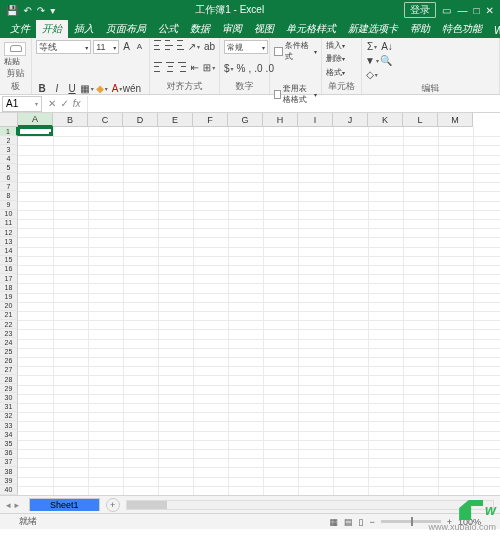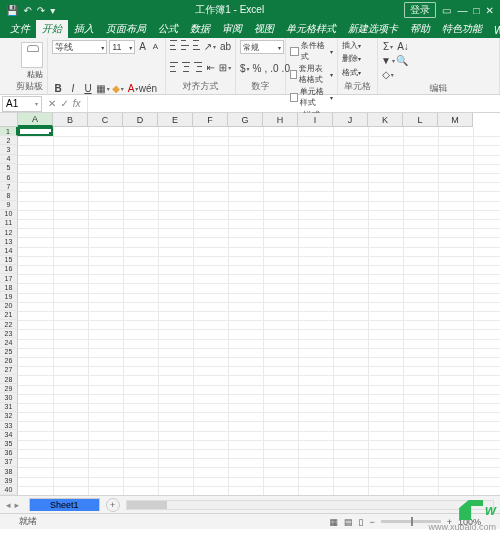--- a/index.html
+++ b/index.html
@@ -10,37 +10,37 @@
 .titlebar .title { flex:1; text-align:center; font-size:10px; opacity:0.95; }
 .tb-ctrl { display:flex; gap:6px; padding:0 6px; align-items:center; }
 .login-btn { border:1px solid rgba(255,255,255,0.7); padding:0 5px; border-radius:1px; font-size:9px; }
 .menubar { height:18px; background:#0f7a3f; display:flex; align-items:flex-end; color:#fff; font-size:10px; padding-left:4px;font-style:italic; }
 .menubar .tab { padding:2px 6px; cursor:pointer; white-space:nowrap; }
 .menubar .tab.active { background:#f3f3f3; color:#0f7a3f; }
 .menubar .spacer { flex:1; }
 .ribbon { height:57px; background:#f3f3f3; border-bottom:1px solid #d4d4d4; display:flex; font-size:9px; color:#444; }
 .rgroup { border-right:1px solid #e1e1e1; padding:2px 4px 0; display:flex; flex-direction:column; justify-content:space-between; }
 .rgroup .lbl { text-align:center; font-size:9px; color:#666; padding-bottom:1px; }
-.clip { width:48px; align-items:flex-end; }
+.clip { width:32px; align-items:flex-start; }
 .clip-ic { width:22px; height:26px; background:linear-gradient(#fff,#fff); border:1px solid #ccc; position:relative; margin-top:2px; }
 .clip-ic::before { content:""; position:absolute; top:2px; left:5px; width:10px; height:5px; border:1px solid #999; border-radius:3px 3px 0 0; }
 .font { width:118px; }
 .font-row1 { display:flex; gap:2px; }
 .font-sel { width:60px; height:14px; border:1px solid #c5c5c5; background:#fff; font-size:9px; padding:0 2px; display:flex; align-items:center; justify-content:space-between; }
 .font-sz { width:28px; height:14px; border:1px solid #c5c5c5; background:#fff; font-size:9px; display:flex; align-items:center; justify-content:space-between; padding:0 2px; }
 .font-row2 { display:flex; gap:3px; margin-top:3px; align-items:center; }
 .ic { width:12px; height:12px; display:inline-flex; align-items:center; justify-content:center; font-size:10px; color:#444; cursor:pointer; }
 .dd::after { content:"▾"; font-size:6px; margin-left:1px; color:#666; }
 .align { width:70px; }
 .al-row { display:flex; gap:4px; }
 .al-ic { width:11px; height:10px; display:flex; flex-direction:column; justify-content:space-between; cursor:pointer; }
 .al-ic i { display:block; height:1px; background:#555; }
 .num { width:50px; }
 .num-sel { width:44px; height:14px; border:1px solid #c5c5c5; background:#fff; font-size:8px; display:flex; align-items:center; justify-content:space-between; padding:0 2px; margin-bottom:2px; }
-.styles { width:52px; font-size:8px; }
+.styles { width:52px; font-size:8px;gap:20px; }
 .styles .srow { display:flex; align-items:center; gap:2px; margin-bottom:1px; cursor:pointer; }
 .mini-ic { width:10px; height:9px; border:1px solid #999; background:#fff; }
 .cells { width:40px; font-size:8px; }
 .edit { flex:1; font-size:8px; }
 .edit .erow { display:flex; align-items:center; gap:3px; margin-bottom:2px; }
 .formula { height:18px; border-bottom:1px solid #d4d4d4; display:flex; align-items:center; font-size:10px; background:#fff; }
 .namebox { width:40px; height:16px; border:1px solid #ccc; margin-left:2px; padding:0 3px; display:flex; align-items:center; justify-content:space-between; background:#fff; }
 .fx-btns { display:flex; gap:4px; padding:0 6px; color:#888; }
 .fx-in { flex:1; height:16px; border-left:1px solid #e5e5e5; padding:0 4px; }
 .grid { position:relative; height:382px; overflow:hidden; background:#fff; }

